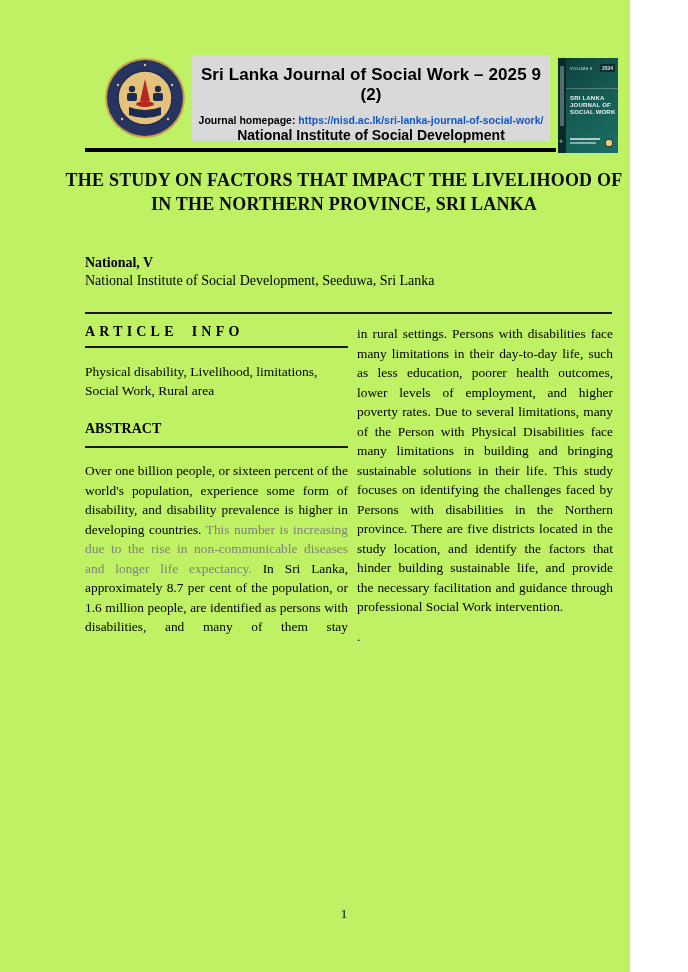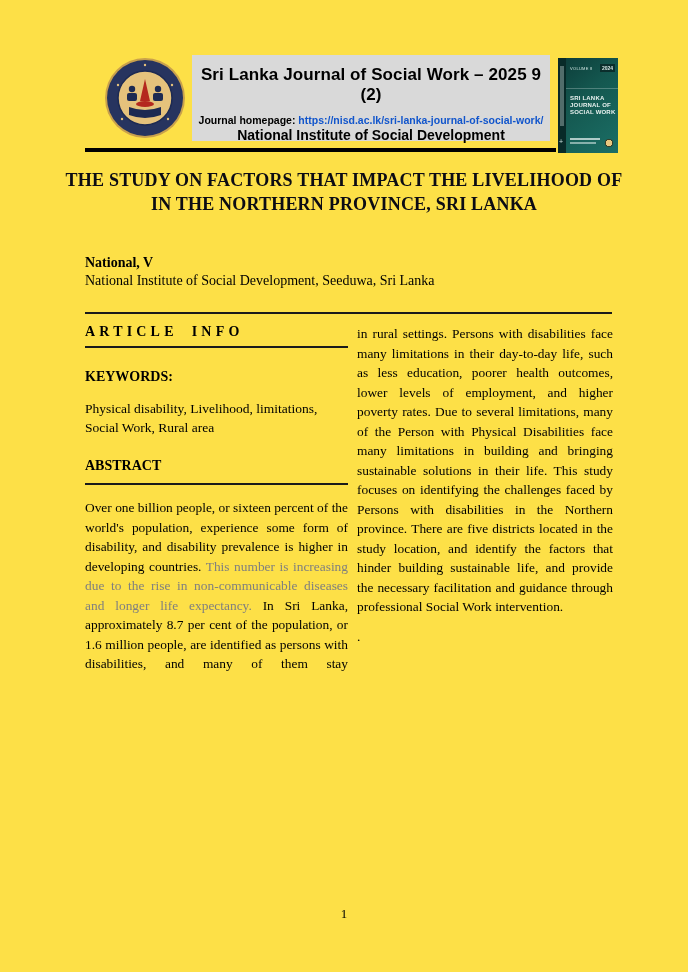--- a/index.html
+++ b/index.html
@@ -1,18 +1,18 @@
 <!DOCTYPE html>
 <html><head>
 <meta charset="utf-8">
 <style>
   * { margin:0; padding:0; box-sizing:border-box; }
   html,body { background:#ffffff; }
   .page {
-    position:relative; width:688px; height:972px; background:#fde047;
+    position:relative; width:630px; height:972px; background:#bef264;
     font-family:"Liberation Serif", serif; color:#111; overflow:hidden;
   }
   
   .seal {
     position:absolute; left:104px; top:57px; width:82px; height:82px;
   }
   .header-box {
     position:absolute; left:192px; top:55px; width:358px; height:86px;
     background:#d9d9d9; text-align:center;
     font-family:"Liberation Sans", sans-serif; padding-top:10px;
@@ -136,21 +136,20 @@
 
   <div class="author-block">
     <div class="author-name">National, V</div>
     <div>National Institute of Social Development, Seeduwa, Sri Lanka</div>
   </div>
 
   <div class="thin-rule"></div>
 
   <div class="col-left">
     <div class="article-info-head">ARTICLE INFO</div>
-    <div class="keywords-head">KEYWORDS:</div>
     <div class="keywords-text">Physical disability, Livelihood, limitations, Social Work, Rural area</div>
     <div class="abstract-head">ABSTRACT</div>
     <p class="abstract-text"><span>Over one billion people, or sixteen percent of the world's population, experience some form of disability, and disability prevalence is higher in developing countries. </span><span class="muted">This number is increasing due to the rise in non-communicable diseases and longer life expectancy. </span><span>In Sri Lanka, approximately 8.7 per cent of the population, or 1.6 million people, are identified as persons with disabilities, and many of them stay</span></p>
   </div>
 
   <div class="col-right">
     <p class="right-text">in rural settings. Persons with disabilities face many limitations in their day-to-day life, such as less education, poorer health outcomes, lower levels of employment, and higher poverty rates. Due to several limitations, many of the Person with Physical Disabilities face many limitations in building and bringing sustainable solutions in their life. This study focuses on identifying the challenges faced by Persons with disabilities in the Northern province. There are five districts located in the study location, and identify the factors that hinder building sustainable life, and provide the necessary facilitation and guidance through professional Social Work intervention.</p>
     <div class="stray-dot">.</div>
   </div>
 

